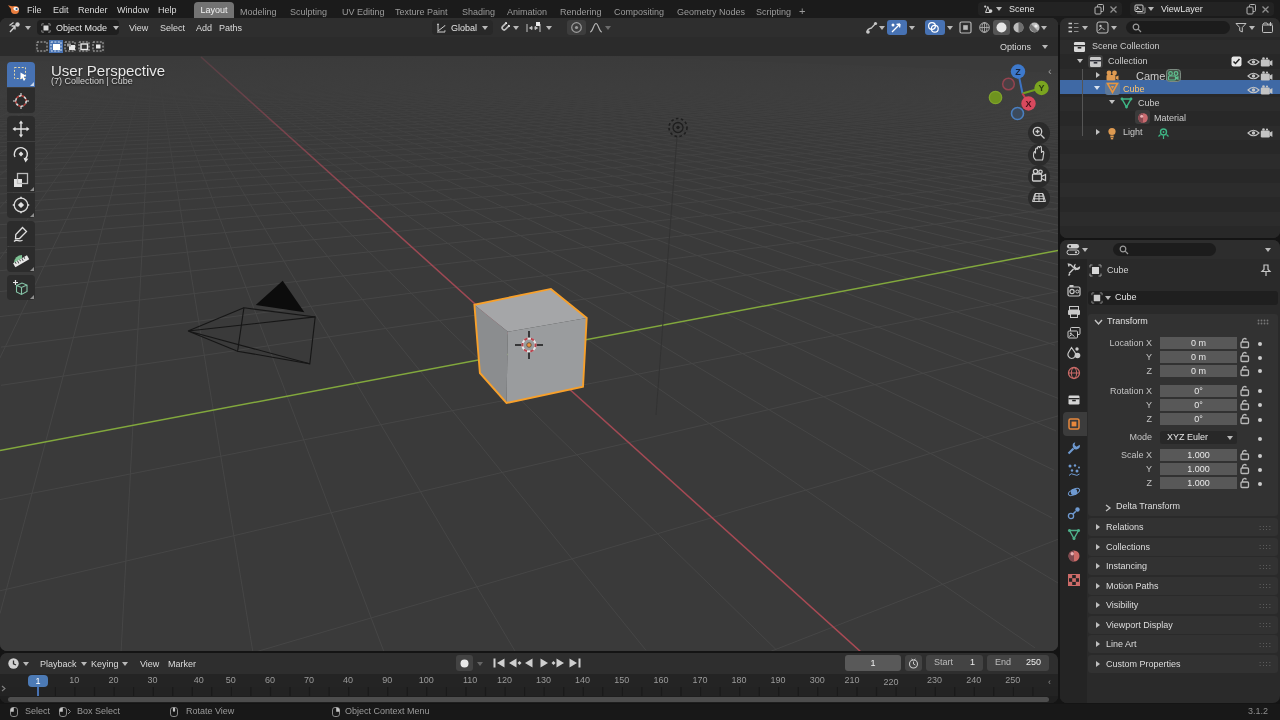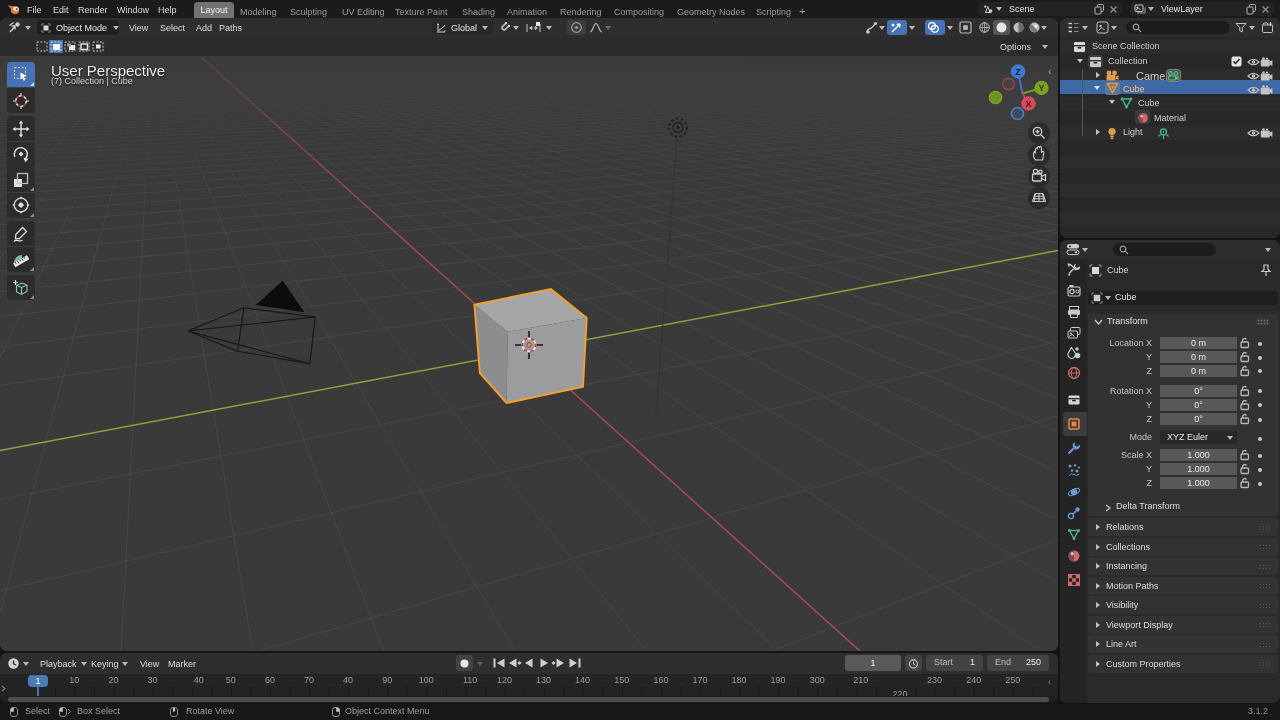--- a/index.html
+++ b/index.html
@@ -772,22 +772,22 @@
 <span class="abs" style="left:453.4px;top:0.5px;width:24px;text-align:right">110</span>
 <span class="abs" style="left:492.5px;top:0.5px;width:24px;text-align:center">120</span>
 <span class="abs" style="left:531.5px;top:0.5px;width:24px;text-align:center">130</span>
 <span class="abs" style="left:570.6px;top:0.5px;width:24px;text-align:center">140</span>
 <span class="abs" style="left:609.8px;top:0.5px;width:24px;text-align:center">150</span>
 <span class="abs" style="left:648.9px;top:0.5px;width:24px;text-align:center">160</span>
 <span class="abs" style="left:688.0px;top:0.5px;width:24px;text-align:center">170</span>
 <span class="abs" style="left:727.1px;top:0.5px;width:24px;text-align:center">180</span>
 <span class="abs" style="left:766.1px;top:0.5px;width:24px;text-align:center">190</span>
 <span class="abs" style="left:805.2px;top:0.5px;width:24px;text-align:center">300</span>
-<span class="abs" style="left:844.4px;top:0.5px;width:24px;text-align:right">210</span>
-<span class="abs" style="left:883.5px;top:15px;width:24px;text-align:right">220</span>
+<span class="abs" style="left:844.4px;top:0.5px;width:24px;text-align:left">210</span>
+<span class="abs" style="left:883.5px;top:3px;width:24px;text-align:left">220</span>
 <span class="abs" style="left:922.6px;top:0.5px;width:24px;text-align:center">230</span>
 <span class="abs" style="left:961.7px;top:0.5px;width:24px;text-align:center">240</span>
 <span class="abs" style="left:1000.8px;top:0.5px;width:24px;text-align:center">250</span>
 
   <div class="abs" style="left:37px;top:13px;width:2px;height:9px;background:#4772b3"></div>
   <div class="abs" style="left:28px;top:1px;width:20px;height:12px;background:#4c7ab5;border-radius:4px;color:#fff;text-align:center;line-height:12px;font-size:9px">1</div>
   <span class="abs" style="left:1048px;top:3px;color:#8a8a8a">‹</span>
   <svg class="abs" style="left:1px;top:11px" width="5" height="7" viewBox="0 0 5 7">
           <path d="M1 1 L4 3.5 L1 6" fill="none" stroke="#808080" stroke-width="1.1"></path>
         </svg>

